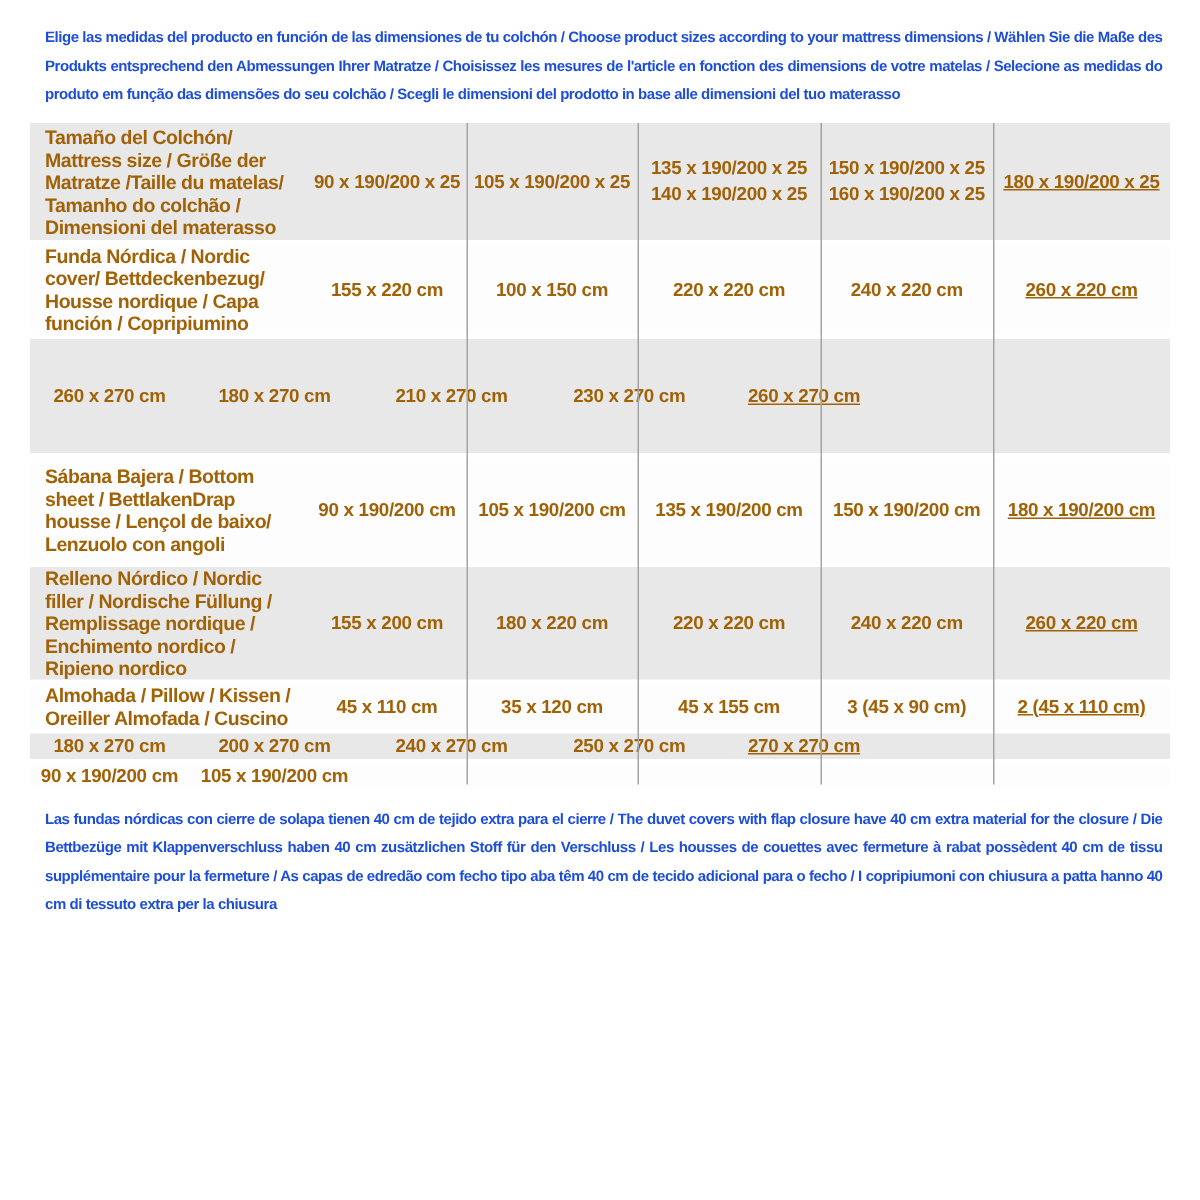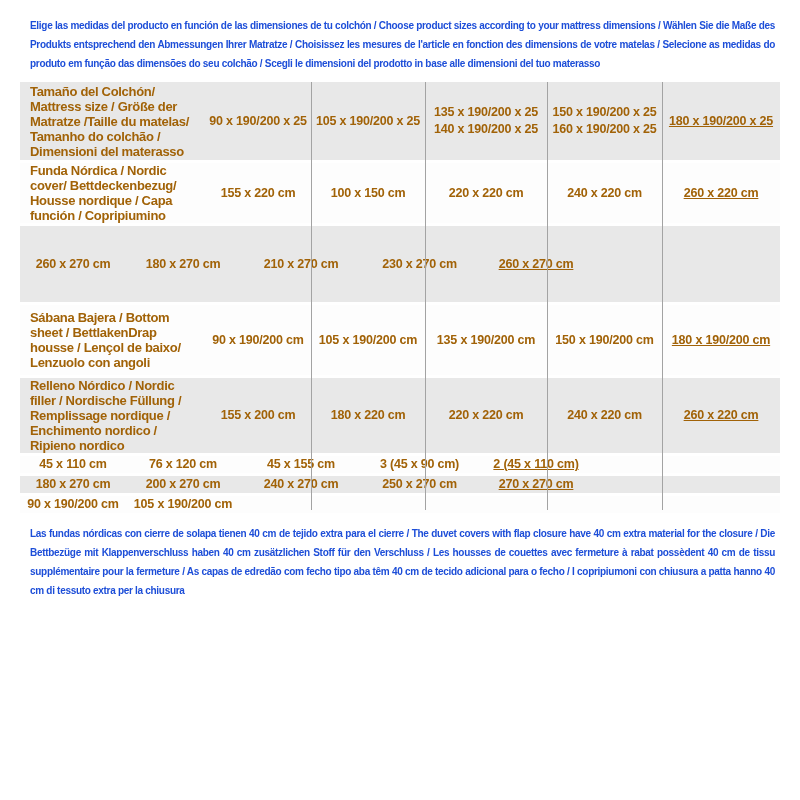--- a/index.html
+++ b/index.html
@@ -142,22 +142,23 @@
     <div class="row">
       <div class="cell label">Relleno Nórdico / Nordic filler / Nordische Füllung / Remplissage nordique / Enchimento nordico / Ripieno nordico</div>
       <div class="cell val c1">155 x 200 cm</div>
       <div class="cell val c2">180 x 220 cm</div>
       <div class="cell val c3">220 x 220 cm</div>
       <div class="cell val c4">240 x 220 cm</div>
       <div class="cell val c5">260 x 220 cm</div>
     </div>
 
     <div class="row">
+      <div class="cell label">Almohada  / Pillow / Kissen / Oreiller Almofada / Cuscino</div>
       <div class="cell val c1">45 x 110 cm</div>
-      <div class="cell val c2">76 x 120 cm</div>
+      <div class="cell val c2">35 x 120 cm</div>
       <div class="cell val c3">45 x 155 cm</div>
       <div class="cell val c4">3 (45 x 90 cm)</div>
       <div class="cell val c5">2 (45 x 110 cm)</div>
     </div>
 
     <div class="row">
       <div class="cell val c1">180 x 270 cm</div>
       <div class="cell val c2">200 x 270 cm</div>
       <div class="cell val c3">240 x 270 cm</div>
       <div class="cell val c4">250 x 270 cm</div>

